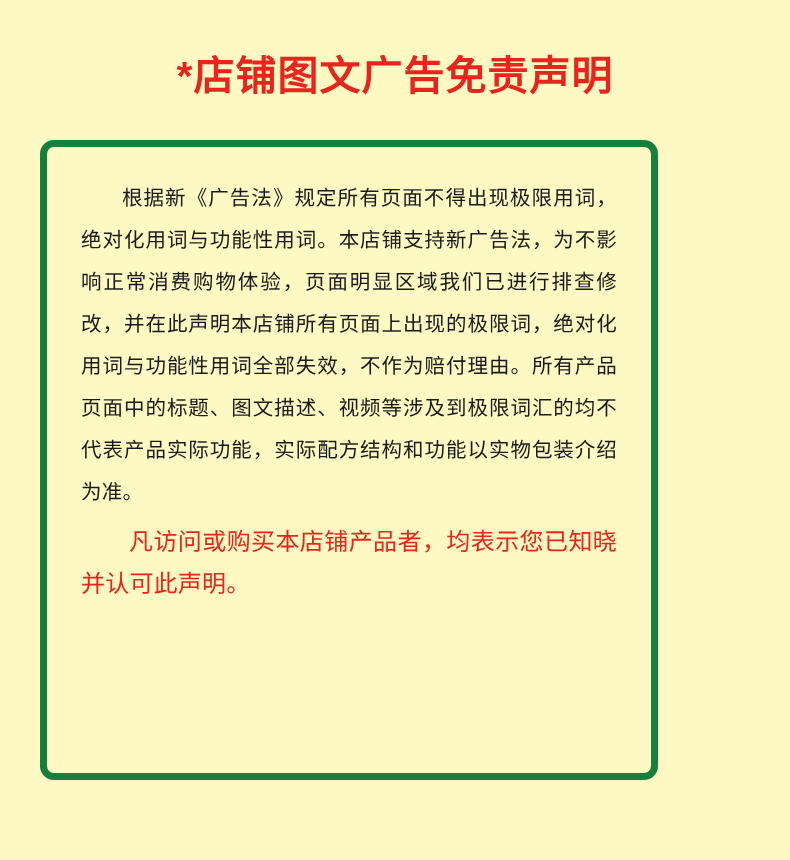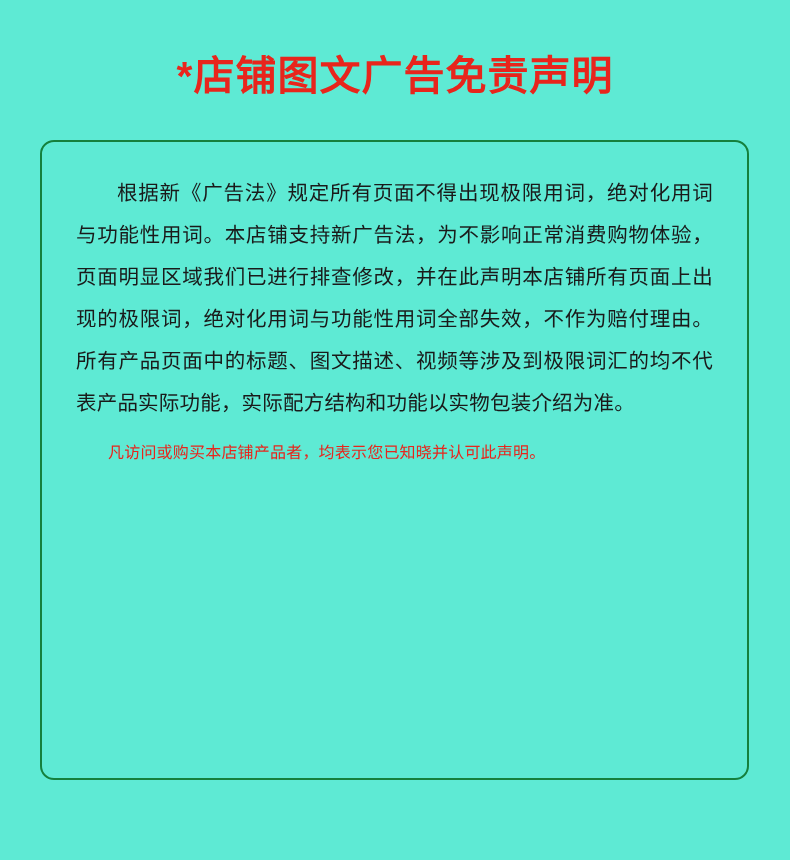--- a/index.html
+++ b/index.html
@@ -13,60 +13,60 @@
     height: 860px;
     font-family: "Liberation Sans", "DejaVu Sans", sans-serif;
     color: #1a1a1a;
     overflow: hidden;
   }
   .page {
     position: relative;
     width: 790px;
     height: 860px;
     box-sizing: border-box;
-    background: #5eead4;
+    background: #fef9c3;
     padding: 0;
   }
   .title {
     text-align: center;
     color: #e8251c;
     font-size: 41px;
     font-weight: bold;
     letter-spacing: 1px;
     margin: 0;
     padding-top: 52px;
     padding-bottom: 0;
     line-height: 1.2;
     white-space: nowrap;
   }
   .box {
     position: absolute;
     left: 40px;
     top: 140px;
-    width: 709px;
+    width: 618px;
     height: 640px;
     box-sizing: border-box;
-    border: 2px solid #15803d;
+    border: 7px solid #15803d;
     border-radius: 14px;
     padding: 30px 34px 20px 34px;
   }
   .para {
     font-size: 20.5px;
     line-height: 42px;
     color: #1a1a1a;
     text-indent: 2em;
     margin: 0 0 0 0;
     text-align: justify;
     letter-spacing: 0.2px;
   }
   .para + .para {
     margin-top: 10px;
   }
   .highlight {
-    font-size: 16px;
+    font-size: 24px;
     line-height: 42px;
     color: #e8251c;
     text-indent: 2em;
     margin: 8px 0 0 0;
     text-align: justify;
     letter-spacing: 0.2px;
   }
 </style>
 </head>
 <body>

